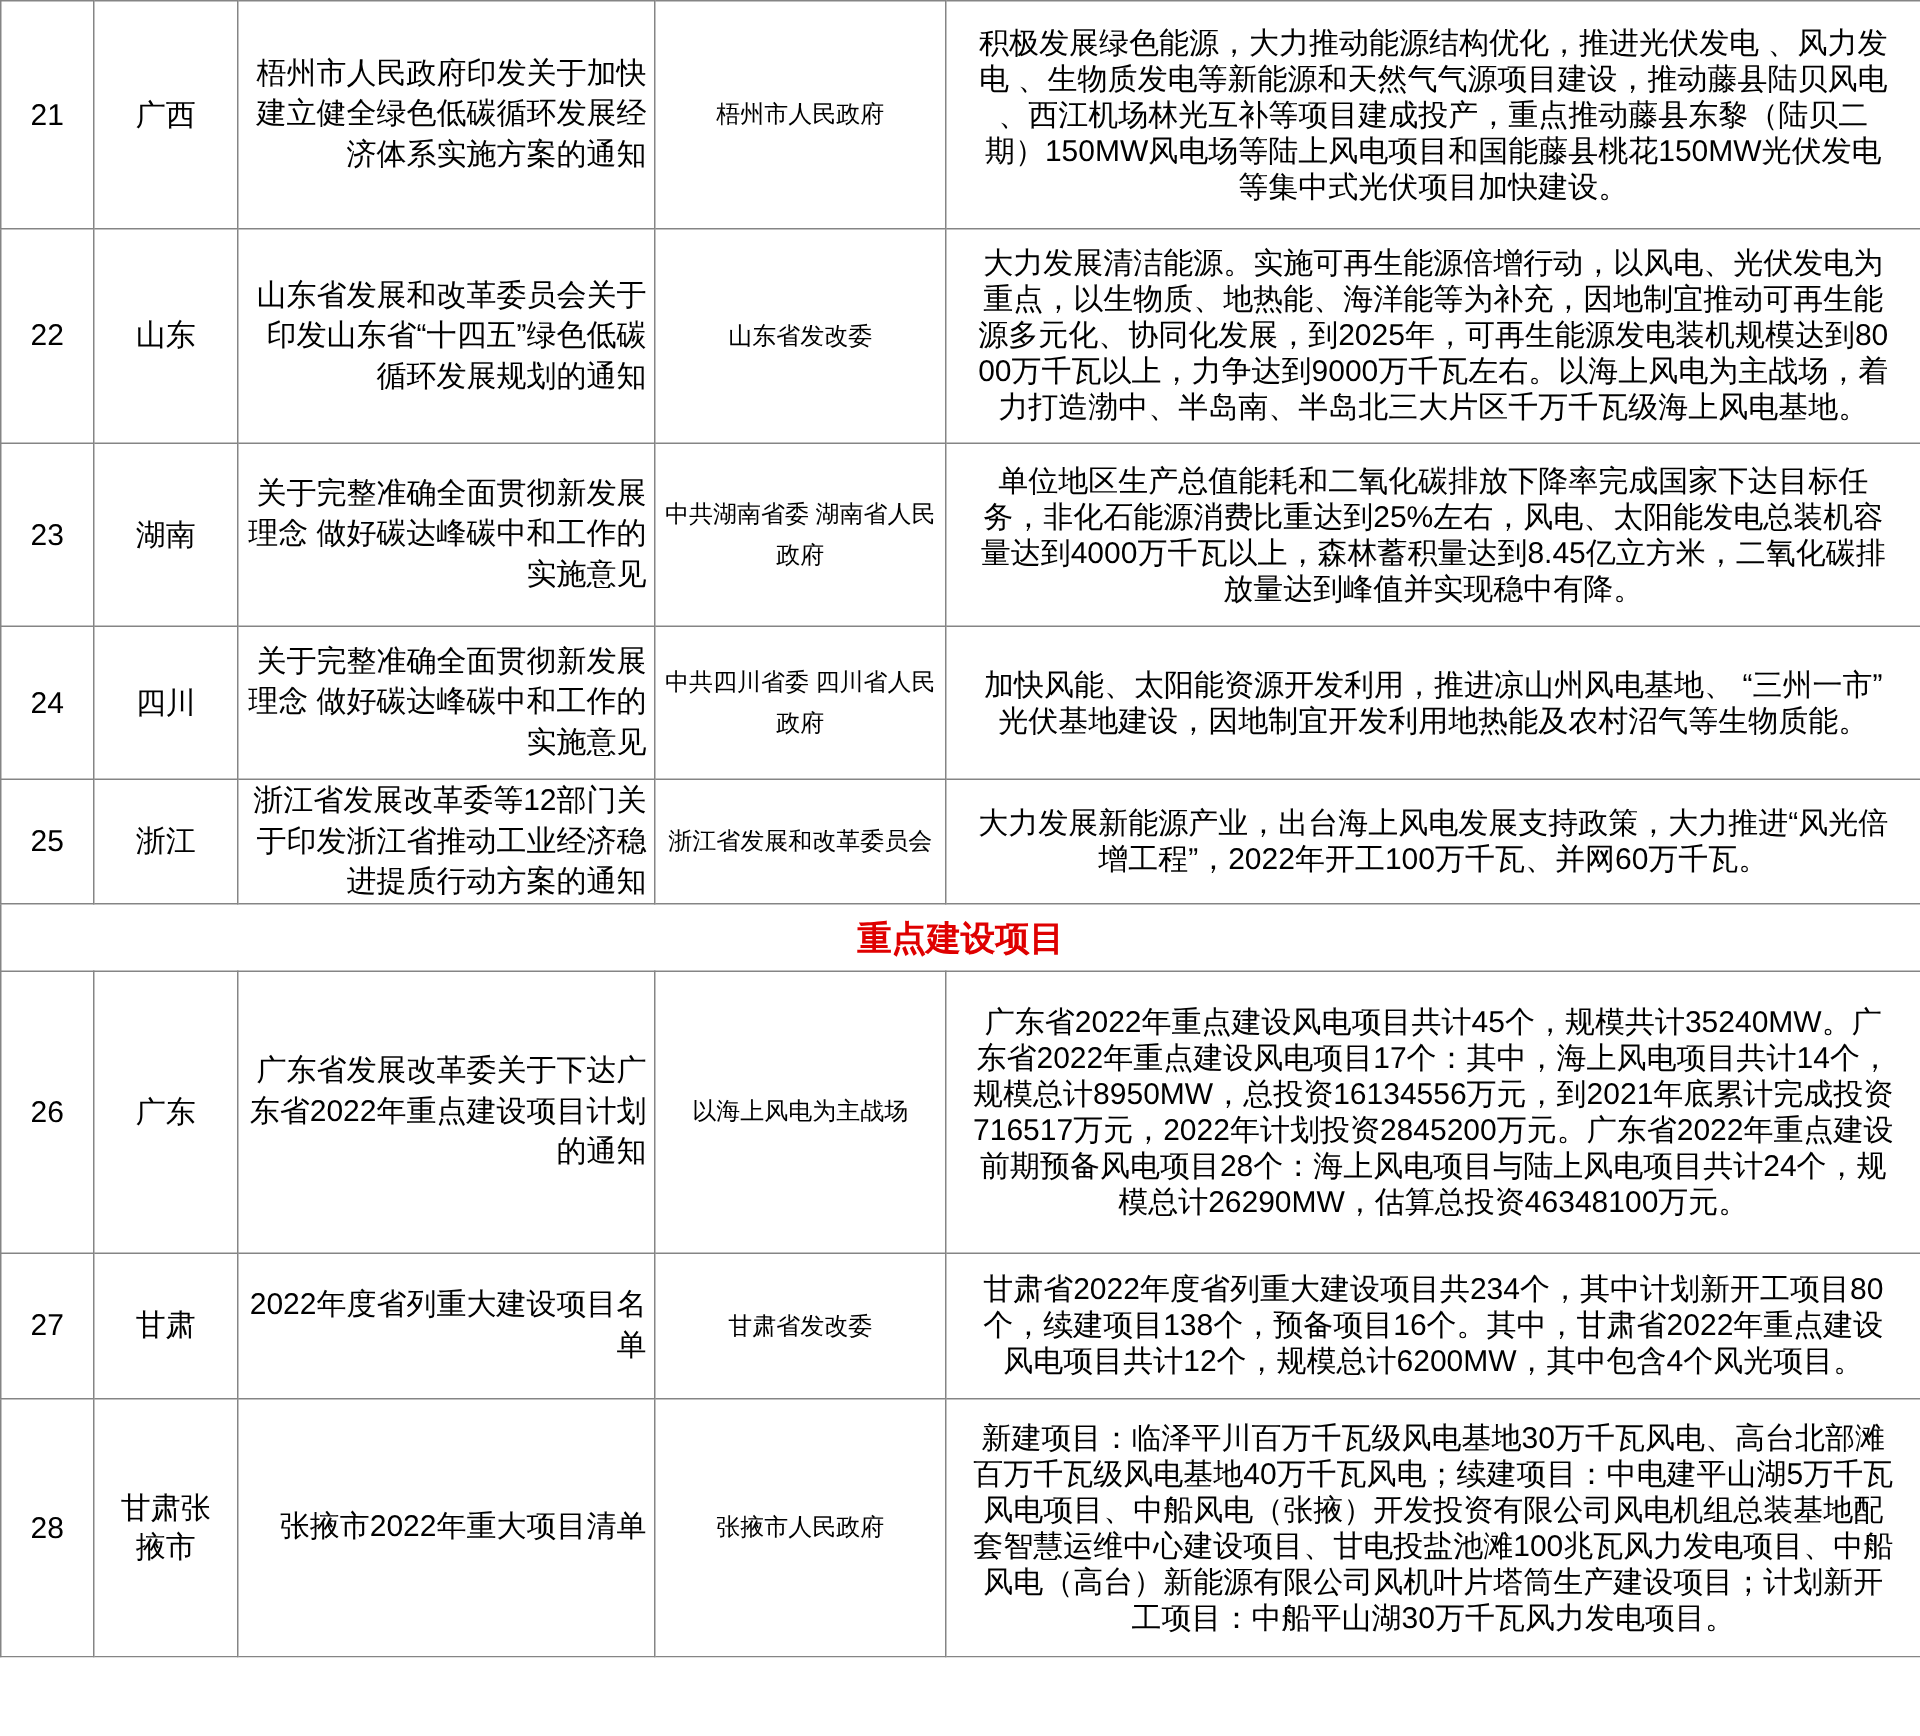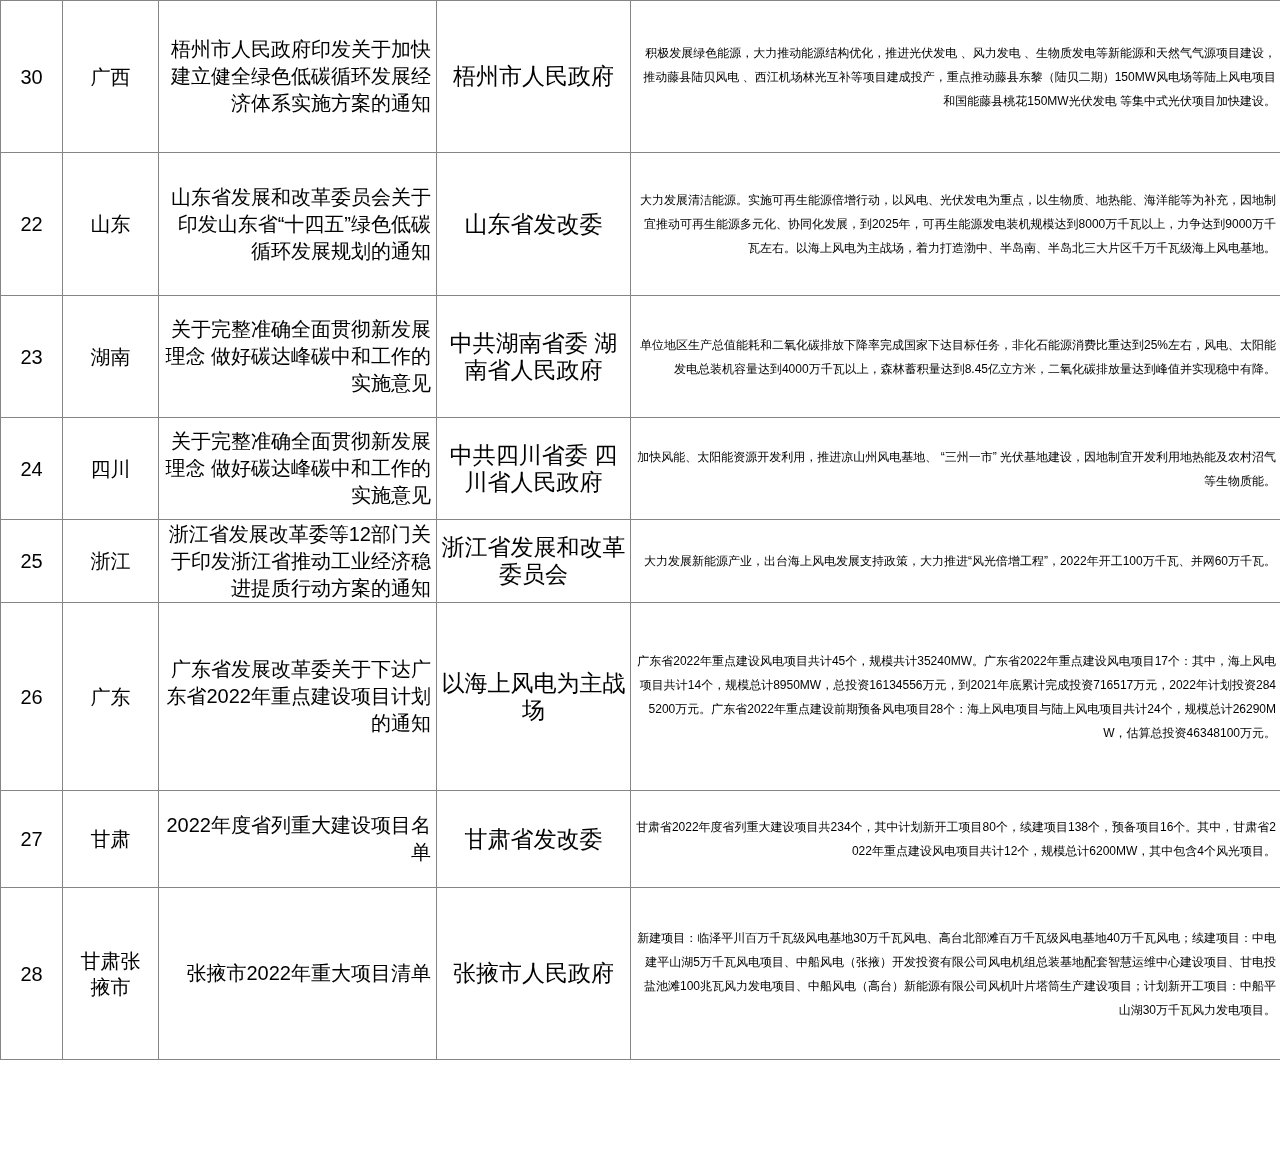--- a/index.html
+++ b/index.html
@@ -33,29 +33,29 @@
     padding: 0 16px;
   }
   td.c-title {
     text-align: right;
     font-size: 20px;
     line-height: 27px;
     padding: 0 5px;
   }
   td.c-issuer {
     text-align: center;
-    font-size: 23px;
+    font-size: 16px;
     line-height: 27px;
     padding: 0 2px;
   }
   td.c-desc {
-    text-align: right;
-    font-size: 12px;
+    text-align: center;
+    font-size: 20px;
     line-height: 24px;
-    padding: 1px 4px;
+    padding: 1px 16px;
   }
   tr.section-row td {
     text-align: center;
     font-weight: bold;
     font-size: 23px;
     color: #df0000;
     padding: 0;
   }
 </style>
 </head>
@@ -66,21 +66,21 @@
     <col style="width:62px">
     <col style="width:96px">
     <col style="width:278px">
     <col style="width:194px">
     <col style="width:650px">
   </colgroup>
   <tbody>
 
 
     <tr style="height:152px">
-      <td class="c-num">30</td>
+      <td class="c-num">21</td>
       <td class="c-region">广西</td>
       <td class="c-title">梧州市人民政府印发关于加快建立健全绿色低碳循环发展经济体系实施方案的通知</td>
       <td class="c-issuer">梧州市人民政府</td>
       <td class="c-desc">积极发展绿色能源，大力推动能源结构优化，推进光伏发电 、风力发电 、生物质发电等新能源和天然气气源项目建设，推动藤县陆贝风电 、西江机场林光互补等项目建成投产，重点推动藤县东黎（陆贝二期）150MW风电场等陆上风电项目和国能藤县桃花150MW光伏发电 等集中式光伏项目加快建设。</td>
     </tr>
 
     <tr style="height:143px">
       <td class="c-num">22</td>
       <td class="c-region">山东</td>
       <td class="c-title">山东省发展和改革委员会关于印发山东省“十四五”绿色低碳循环发展规划的通知</td>
@@ -105,20 +105,23 @@
     </tr>
 
     <tr style="height:83px">
       <td class="c-num">25</td>
       <td class="c-region">浙江</td>
       <td class="c-title">浙江省发展改革委等12部门关于印发浙江省推动工业经济稳进提质行动方案的通知</td>
       <td class="c-issuer">浙江省发展和改革委员会</td>
       <td class="c-desc">大力发展新能源产业，出台海上风电发展支持政策，大力推进“风光倍增工程”，2022年开工100万千瓦、并网60万千瓦。</td>
     </tr>
 
+    <tr class="section-row" style="height:45px">
+      <td colspan="5">重点建设项目</td>
+    </tr>
 
     <tr style="height:188px">
       <td class="c-num">26</td>
       <td class="c-region">广东</td>
       <td class="c-title">广东省发展改革委关于下达广东省2022年重点建设项目计划的通知</td>
       <td class="c-issuer">以海上风电为主战场</td>
       <td class="c-desc">广东省2022年重点建设风电项目共计45个，规模共计35240MW。广东省2022年重点建设风电项目17个：其中，海上风电项目共计14个，规模总计8950MW，总投资16134556万元，到2021年底累计完成投资716517万元，2022年计划投资2845200万元。广东省2022年重点建设前期预备风电项目28个：海上风电项目与陆上风电项目共计24个，规模总计26290MW，估算总投资46348100万元。</td>
     </tr>
 
     <tr style="height:97px">

